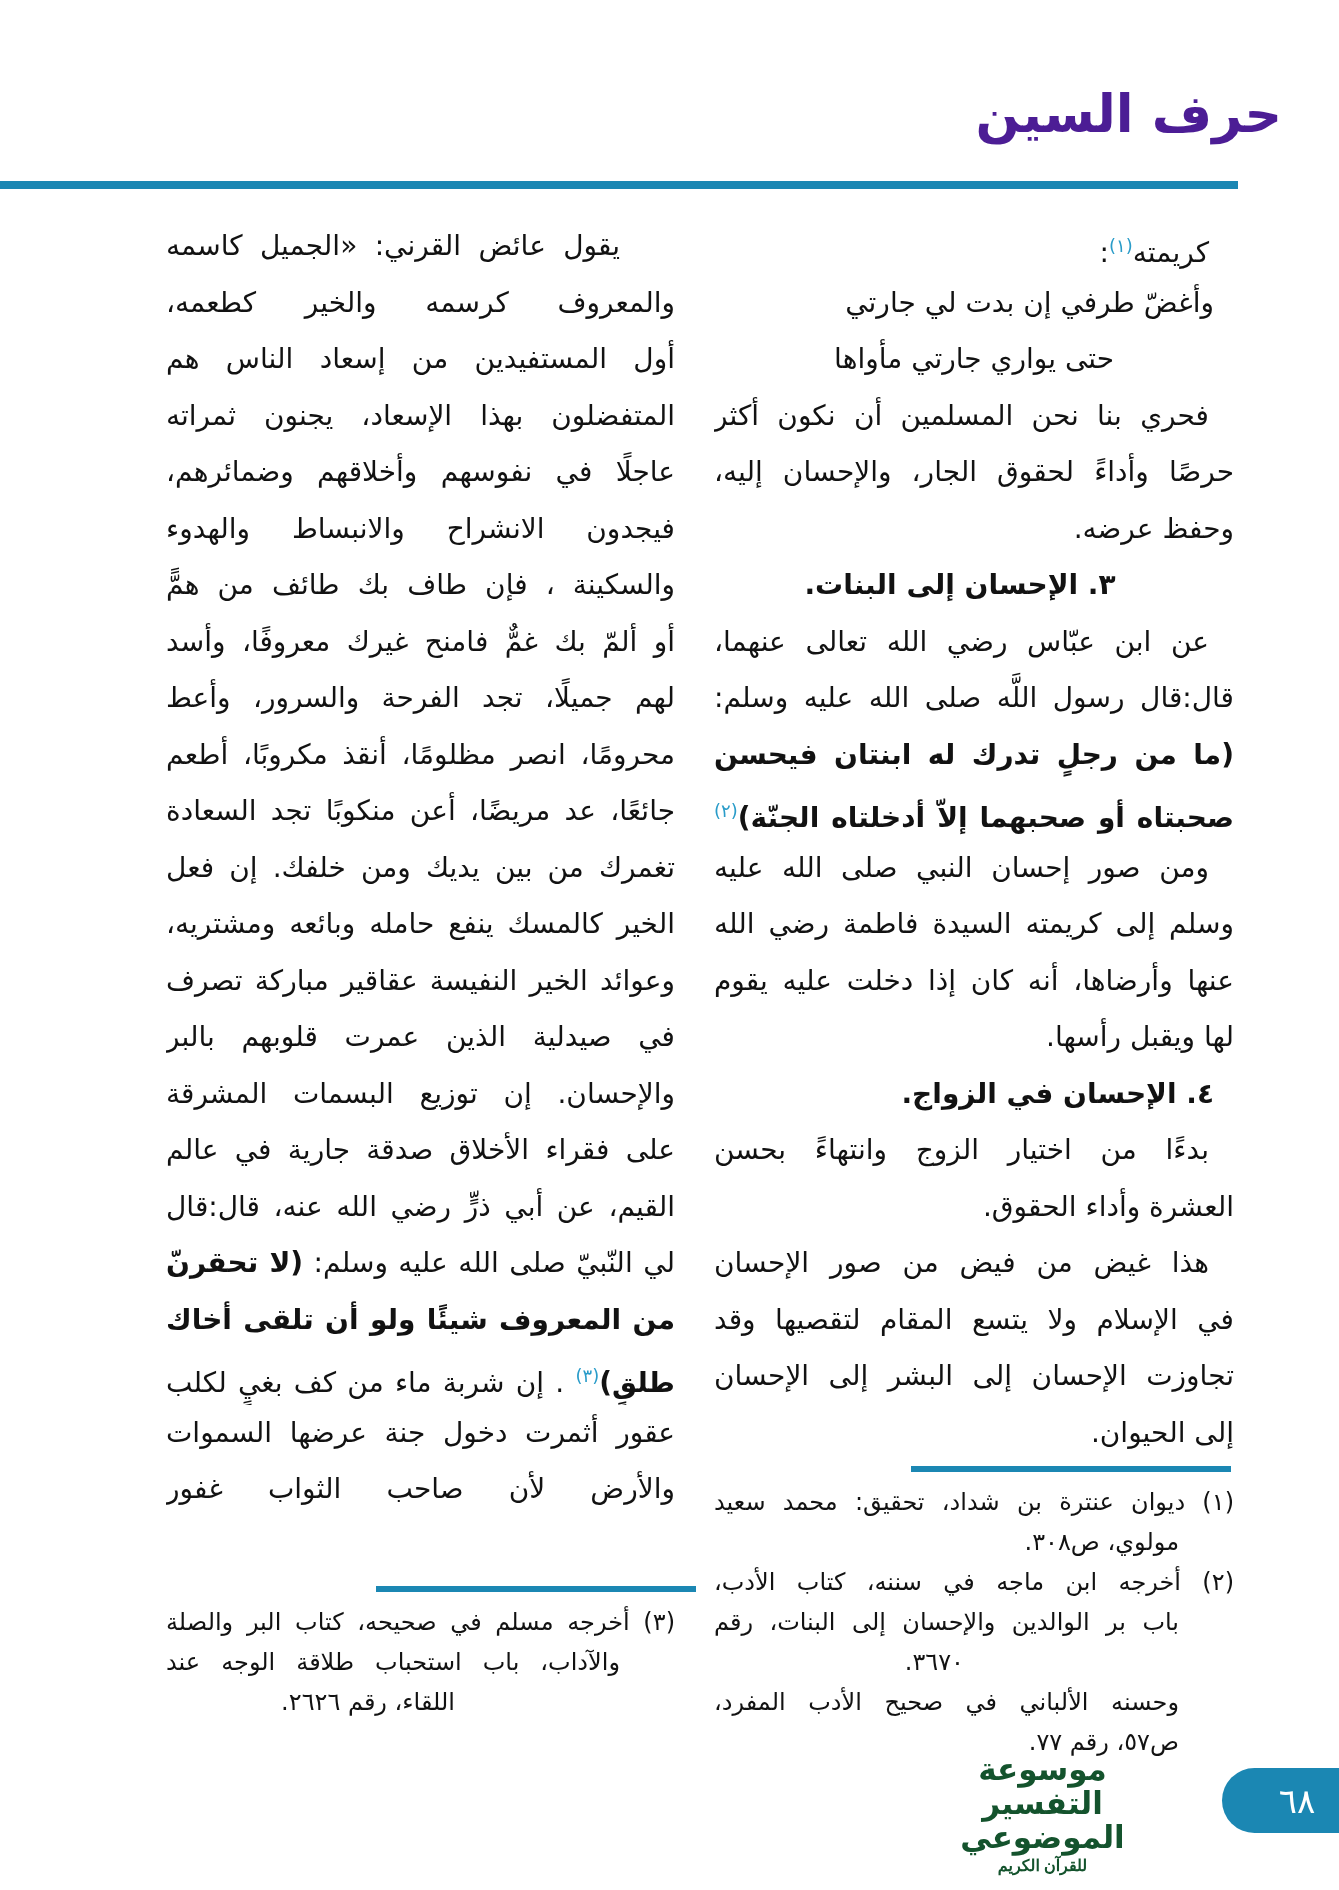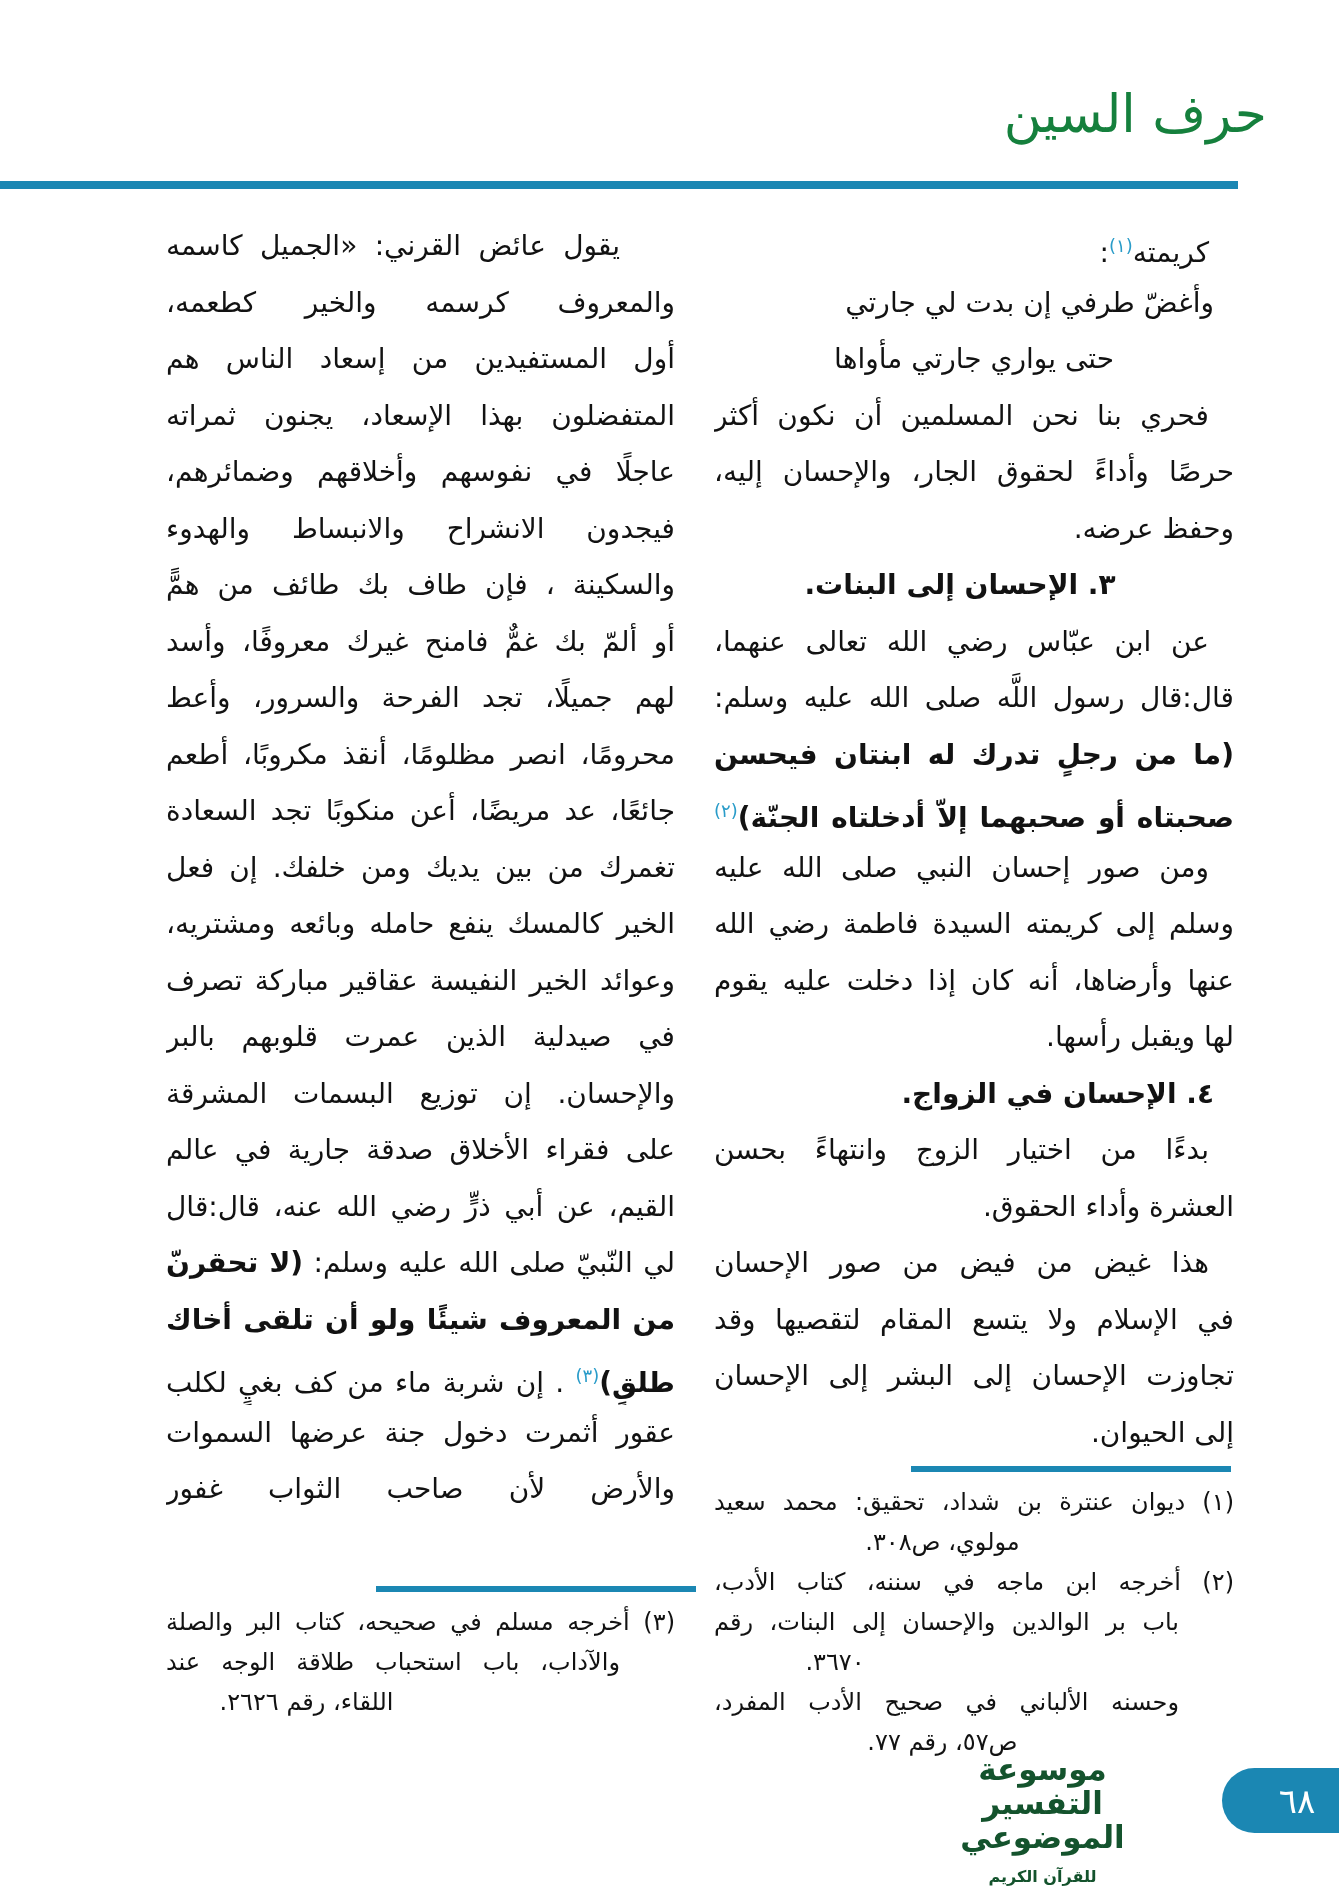--- a/index.html
+++ b/index.html
@@ -8,23 +8,23 @@
     width:1339px; height:1890px;
     margin:0 auto;
     background:#ffffff;
     overflow:hidden;
     direction:rtl;
     font-family:"DejaVu Sans", sans-serif;
     color:#121212;
   }
   
   .header-title{
-    position:absolute; top:88px; right:72px;
-    font-size:52px; font-weight:normal;
-    color:#15803d;
+    position:absolute; top:88px; right:57px;
+    font-size:52px; font-weight:bold;
+    color:#4c1d95;
     letter-spacing:-2px;
     line-height:1;
   }
   .header-rule{
     position:absolute; top:181px; left:0;
     width:1238px; height:8px;
     background:#1b87b3;
   }
   
   .col{ position:absolute; top:218px; }
@@ -48,29 +48,28 @@
   
   .fn-rule{ position:absolute; height:6px; background:#1b87b3; }
   #fn-rule-right{ top:1466px; left:911px; width:320px; }
   #fn-rule-left { top:1586px; left:376px; width:320px; }
   .fnblock{ position:absolute; }
   #fn-right{ top:1482px; left:706px; width:528px; }
   #fn-left { top:1602px; left:158px; width:517px; }
   .fnblock .line{
     height:40px; line-height:40px;
     font-size:24px;
-    text-align:center;
   }
   
   .logo{
     position:absolute; top:1752px; left:915px; width:255px;
     text-align:center; color:#14532d; line-height:1.1;
   }
   .logo .l1{ font-size:31px; font-weight:bold; letter-spacing:-1px; }
-  .logo .l2{ font-size:16px; font-weight:bold; margin-top:14px; }
+  .logo .l2{ font-size:16px; font-weight:bold; margin-top:3px;font-family:Liberation Serif, serif; }
   .page-badge{
     position:absolute; top:1768px; left:1222px;
     width:130px; height:65px;
     background:#1b87b3;
     border-radius:33px 0 0 33px;
     color:#ffffff;
     font-size:34px;
     display:flex; align-items:center; justify-content:center;
     padding-left:20px; box-sizing:border-box;
   }

